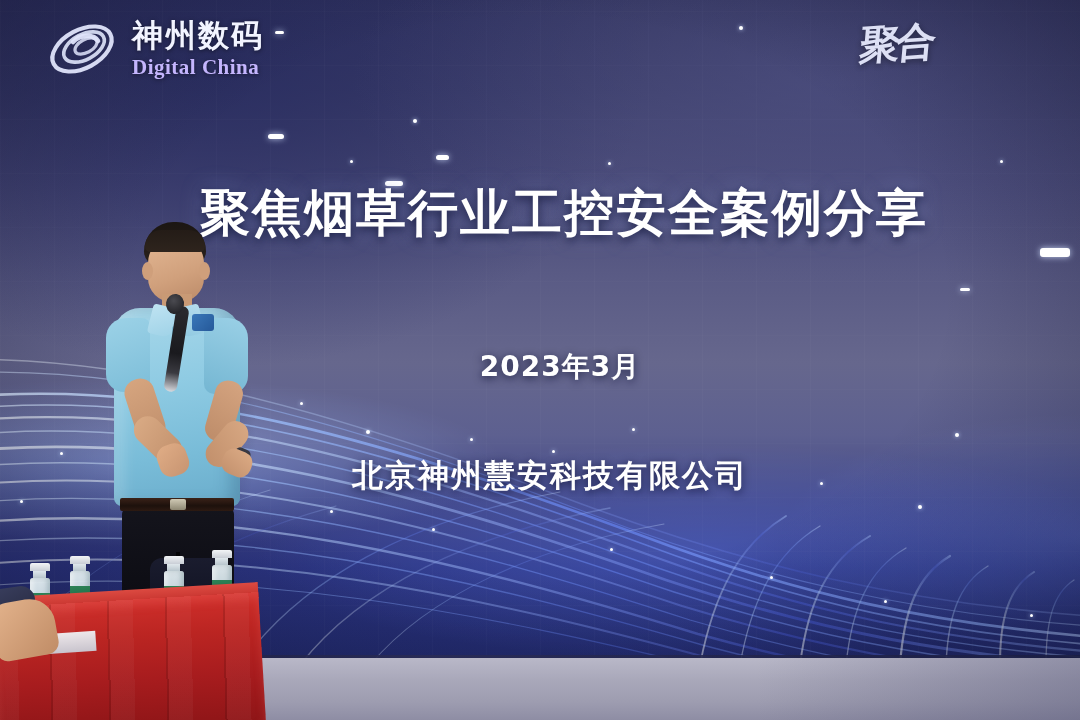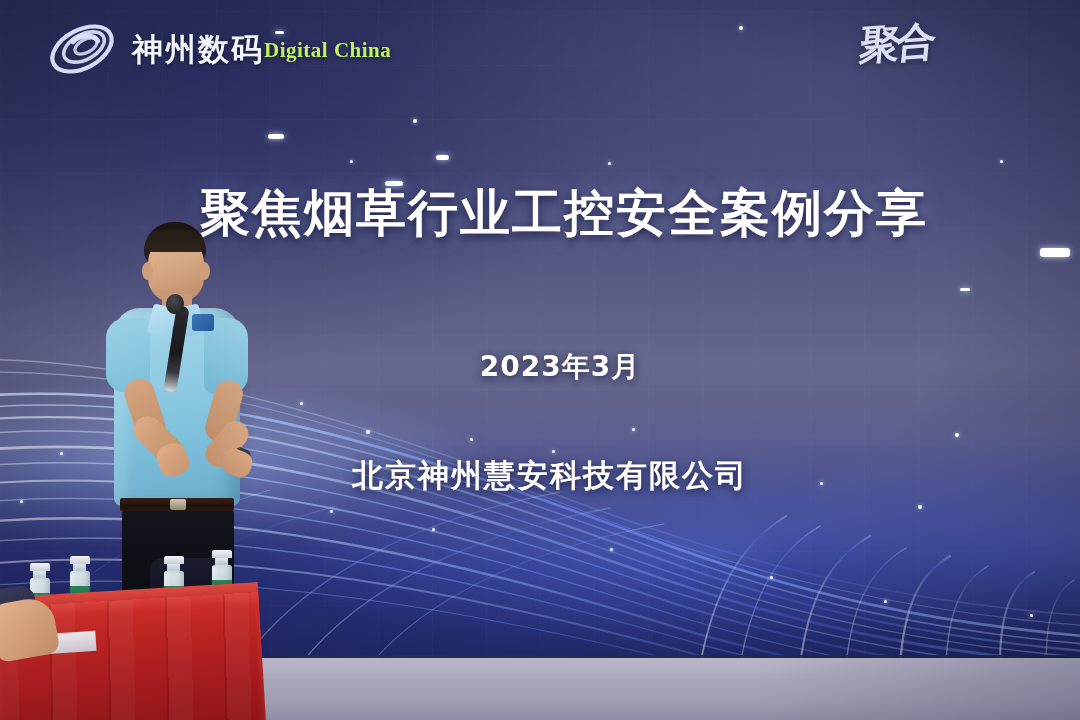--- a/index.html
+++ b/index.html
@@ -61,29 +61,29 @@
   .particles{position:absolute;left:0;top:0;width:1080px;height:660px;}
   .dot{position:absolute;background:#fff;border-radius:50%;box-shadow:0 0 4px rgba(200,220,255,.9);}
   .dash{position:absolute;background:#fff;border-radius:3px;box-shadow:0 0 6px rgba(210,225,255,.85);}
 
   
   .brand{
     position:absolute;left:46px;top:18px;
     display:flex;align-items:center;gap:14px;
   }
   .brand-mark{width:72px;height:62px;flex:0 0 auto;}
-  .brand-text{display:flex;flex-direction:row;line-height:1;}
+  .brand-text{display:flex;flex-direction:column;line-height:1;}
   .brand-cn{
     font-family:"DejaVu Sans","Liberation Sans",sans-serif;
     font-size:31px;font-weight:700;color:#f2f4ff;letter-spacing:2px;
     text-shadow:0 1px 4px rgba(0,0,0,.5);
   }
   .brand-en{
     font-family:"Liberation Serif","DejaVu Serif",serif;
-    font-size:21px;font-weight:700;color:#bef264;letter-spacing:.5px;margin-top:6px;
+    font-size:21px;font-weight:700;color:#c4b5fd;letter-spacing:.5px;margin-top:6px;
     text-shadow:0 1px 4px rgba(0,0,0,.5);
   }
 
   
   .event-mark{
     position:absolute;right:22px;top:16px;
     display:flex;flex-direction:column;align-items:flex-end;
   }
   .event-cal{
     font-family:"DejaVu Sans","Liberation Sans",sans-serif;

